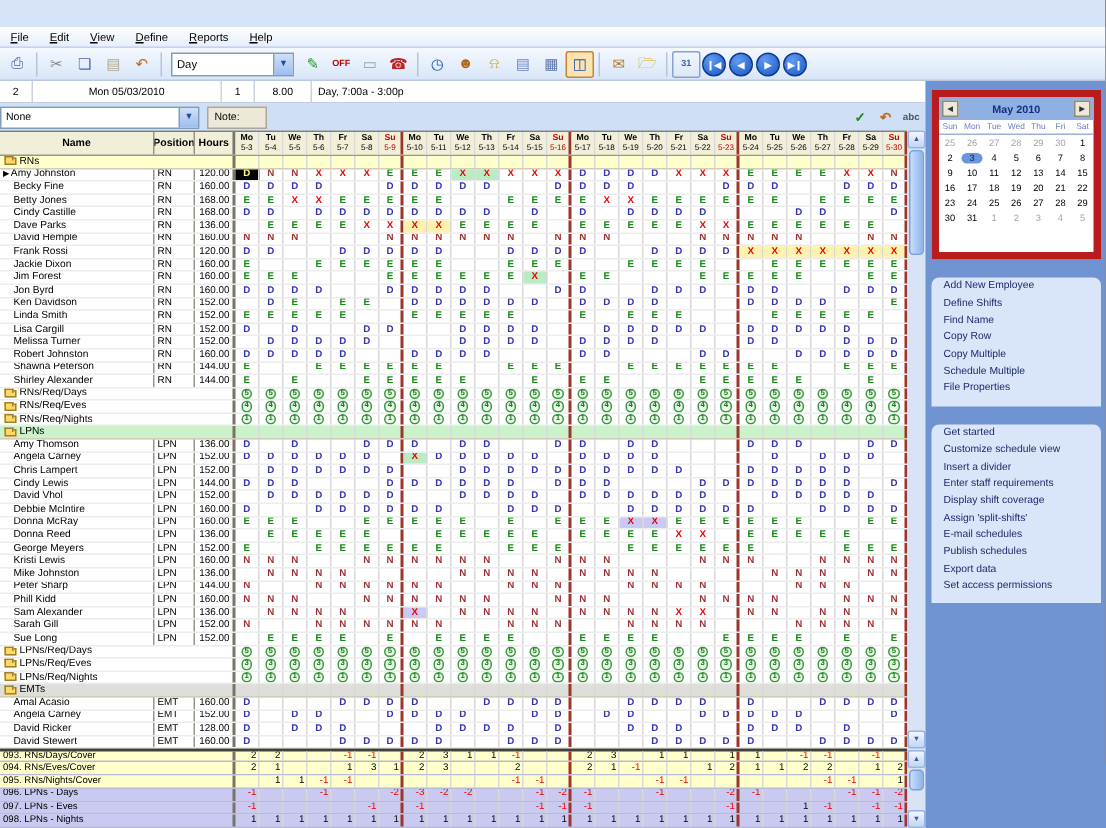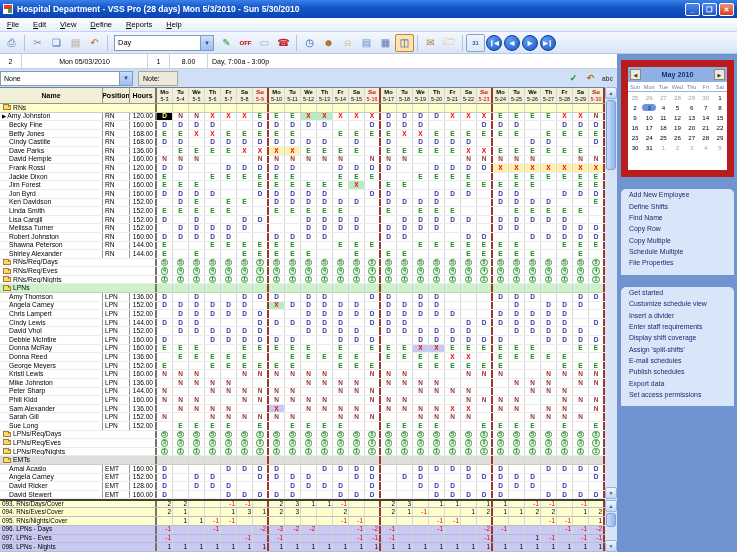--- a/index.html
+++ b/index.html
@@ -30,21 +30,21 @@
     background:linear-gradient(#f4f8fe,#d9e6f8);display:flex;align-items:center;padding:0 2px;
     border-bottom:1px solid #b9c9e4;}
   .tsep{width:1px;height:16px;background:#b4c4dc;margin:0 3px;flex:0 0 auto;}
   .tbtn{width:19px;height:18px;display:flex;align-items:center;justify-content:center;
     font-size:10px;flex:0 0 auto;border:1px solid transparent;border-radius:2px;}
   .tbtn.small-text{font-size:6px;font-weight:bold;}
   .tbtn.active{border:1px solid #c8852c;background:#fbe3b3;}
   .navbtn{width:16px;height:16px;border-radius:50%;background:radial-gradient(circle at 35% 30%,#5f9df2,#1a56c4);
     color:#fff;font-size:6px;font-weight:bold;display:flex;align-items:center;justify-content:center;
     margin:0 1px;flex:0 0 auto;border:1px solid #0c3a92;}
-  #mode-combo{width:100px;height:16px;background:#fff;border:1px solid #7f9db9;display:flex;
+  #mode-combo{width:82px;height:16px;background:#fff;border:1px solid #7f9db9;display:flex;
     align-items:center;margin:0 3px;flex:0 0 auto;}
   #mode-combo .val{flex:1;padding-left:3px;font-size:7.5px;}
   .combo-arrow{width:13px;height:100%;background:linear-gradient(#cfe0f8,#9dbdf0);
     border-left:1px solid #7f9db9;color:#1a4d9e;font-size:6px;display:flex;align-items:center;justify-content:center;}
 
   
   #infobar{position:absolute;left:0;top:54px;width:617px;height:15px;background:#fff;
     display:flex;font-size:7px;border-bottom:1px solid #c5cede;}
   .info-cell{border-right:1px solid #c9d2e2;display:flex;align-items:center;padding:0 4px;overflow:hidden;white-space:nowrap;}
 
@@ -103,21 +103,21 @@
 
   
   #vscroll{position:absolute;left:605px;top:87px;width:12px;height:465px;background:#d8e4f6;}
   .sc-arrow{position:absolute;left:0;width:12px;height:12px;background:linear-gradient(#f0f6fe,#c2d5f2);
     border:1px solid #98b4e0;border-radius:2px;color:#3a5a9a;font-size:5px;text-align:center;line-height:11px;}
   .sc-thumb{position:absolute;left:1px;width:10px;background:linear-gradient(90deg,#cadefa,#8fb4ec);
     border:1px solid #7aa0dc;border-radius:3px;}
 
   
   #sidebar{position:absolute;left:617px;top:54px;width:120px;height:498px;background:#7094d2;padding:6px 3px 0 4px;}
-  #calendar{background:#fff;border:7px solid #b91c1c;margin-bottom:12px;padding-bottom:18px;}
+  #calendar{background:#fff;border:5px solid #b91c1c;margin-bottom:12px;padding-bottom:18px;}
   #cal-head{height:15px;background:#8fb0e2;display:flex;align-items:center;justify-content:space-between;padding:0 2px;}
   #cal-title{font-weight:bold;color:#182f80;font-size:7.2px;}
   .cal-nav{width:11px;height:11px;background:#ece9d8;border:1px solid #8e8a7a;font-size:5px;
     display:flex;align-items:center;justify-content:center;color:#333;}
   #cal-dow{display:flex;border-bottom:1px solid #9cb0d8;height:10px;align-items:center;}
   #cal-dow span{flex:1;text-align:center;font-size:5.6px;color:#6b82b8;}
   .cal-week{display:flex;height:10px;align-items:center;}
   .cal-week span{flex:1;text-align:center;font-size:6.2px;color:#000;}
   .cal-week span.muted{color:#a2a2a2;}
   .cal-week span.selected{background:#6b95dd;border-radius:5px;color:#0a1e52;}
@@ -128,28 +128,20 @@
   .chev{width:11px;height:11px;border-radius:50%;background:#fff;border:1px solid #9ab2de;color:#3a66c4;
     display:flex;align-items:center;justify-content:center;font-size:7px;}
   .chev span{display:inline-block;transform:rotate(90deg);font-weight:bold;}
   .panel-item{padding:2.2px 0 2.2px 8px;font-size:6.9px;color:#1c2a6e;white-space:nowrap;overflow:hidden;}
 </style>
 </head>
 <body>
 
 <div id="app">
 
-  <div id="titlebar">
-    <span id="app-icon"></span>
-    <span>Hospital Department - VSS Pro (28 days) Mon 5/3/2010 - Sun 5/30/2010</span>
-    <span class="spacer"></span>
-    <span class="winbtn min">_</span>
-    <span class="winbtn res">❐</span>
-    <span class="winbtn close">✕</span>
-  </div>
 
   <div id="menubar">
       <div class="menu-item"><u>F</u>ile</div>
       <div class="menu-item"><u>E</u>dit</div>
       <div class="menu-item"><u>V</u>iew</div>
       <div class="menu-item"><u>D</u>efine</div>
       <div class="menu-item"><u>R</u>eports</div>
       <div class="menu-item"><u>H</u>elp</div>
     </div>
 

